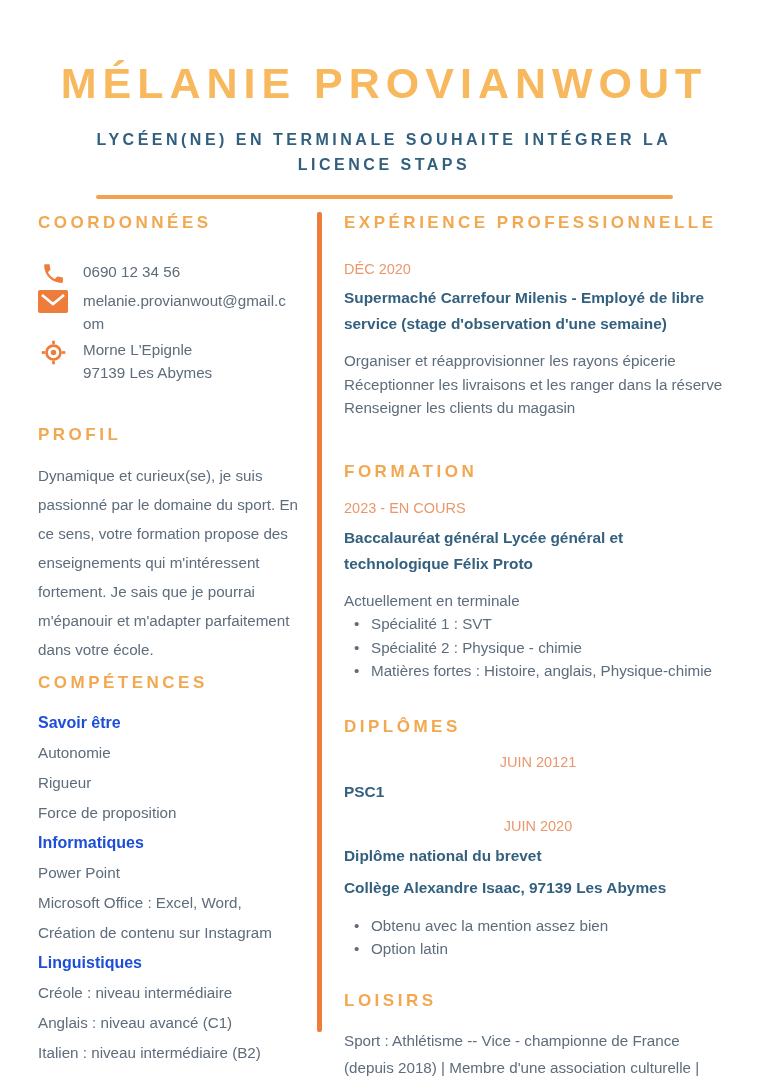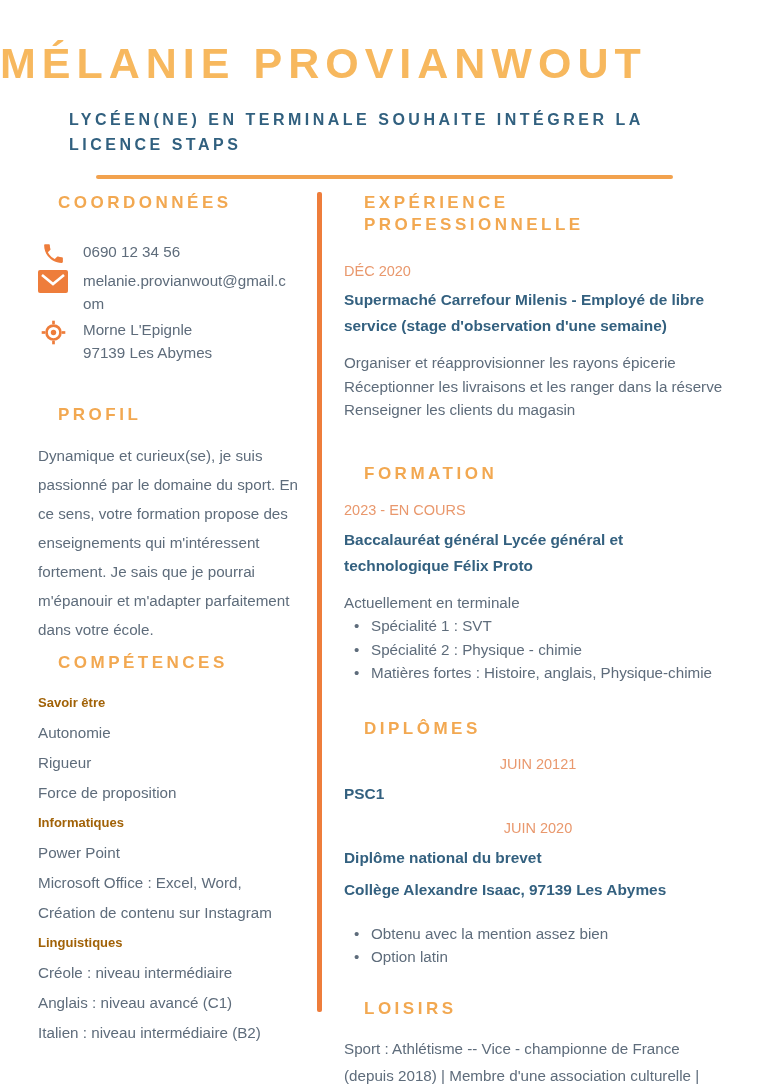--- a/index.html
+++ b/index.html
@@ -4,21 +4,21 @@
 <style>
   * { margin:0; padding:0; box-sizing:border-box; }
   html,body { background:#ffffff; }
   .page {
     width:768px; height:1086px; position:relative; overflow:hidden;
     background:#ffffff; margin:0 auto;
     font-family:"Liberation Sans","DejaVu Sans",sans-serif;
     color:#5e6c7b;
   }
   
-  .header { padding-top:40px; text-align:left; }
+  .header { padding-top:60px; text-align:center; }
   .name {
     font-size:43px; font-weight:bold; letter-spacing:6px;
     color:#f7b85e; line-height:1.1;
   }
   .subtitle {
     margin:20px auto 0; max-width:630px;
     font-size:16px; font-weight:bold; letter-spacing:3.5px;
     color:#31607f; line-height:25px;
   }
   .top-rule {
@@ -26,37 +26,37 @@
     background:#f2a24e; border-radius:2px;
   }
   
   .columns { display:flex; margin-top:13px; align-items:flex-start; }
   .col-left  { width:262px; margin-left:38px; }
   .v-divider { width:5px; height:820px; background:#ee7d3b; margin-left:17px; border-radius:2px; }
   .col-right { width:388px; margin-left:22px; }
 
   h2.sec {
     font-size:17px; font-weight:bold; letter-spacing:3.5px;
-    color:#f2a851; line-height:22px;margin-left:20px;
+    color:#f2a851; line-height:22px;
   }
   .bold-blue { font-weight:bold; color:#33607f; }
 
   
   .contact-list { margin-top:26px; display:flex; flex-direction:column; gap:3px; }
   .contact-item { display:flex; gap:15px; align-items:flex-start; }
   .contact-item .cicon { flex:0 0 30px; display:flex; justify-content:center; padding-top:1px; }
   .contact-item .ctext { font-size:15.2px; line-height:23px; color:#5e6c7b; max-width:210px; }
   .ctext.break { word-break:break-all; }
 
   .profil-sec h2 { margin-top:40px; }
   .profil-text { margin-top:15px; font-size:15.2px; line-height:29px; }
 
   .comp-sec h2 { margin-top:8px; }
   .comp-list { margin-top:20px; }
-  .comp-label { font-size:13px; font-weight:bold; color:#a16207; margin-bottom:13px; line-height:17px; }
+  .comp-label { font-size:16px; font-weight:bold; color:#1d4ed8; margin-bottom:13px; line-height:17px; }
   .comp-item  { font-size:15.2px; color:#5e6c7b; margin-bottom:13px; line-height:17px; }
   .comp-group { margin-bottom:0; }
   .comp-group + .comp-group { margin-top:4px; }
 
   
   .date-txt { font-size:14.5px; color:#e9986d; }
   .entry-title { font-size:15.4px; line-height:26px; }
   .r-body { font-size:15.2px; line-height:23.5px; }
   ul.dots { list-style:none; }
   ul.dots li { position:relative; padding-left:27px; font-size:15.2px; line-height:23.5px; color:#5e6c7b; }
@@ -67,21 +67,21 @@
   .exp-sec .r-body { margin-top:12px; }
 
   .form-sec h2 { margin-top:41px; }
   .form-sec .date-txt { margin-top:17px; }
   .form-sec .entry-title { margin-top:9px; }
   .form-sec .r-body { margin-top:12px; }
 
   .dipl-sec h2 { margin-top:33px; }
   .dipl-sec .date-txt { margin-top:16px;text-align:center; }
   .dipl-sec .d-line { margin-top:11px; font-size:15.4px; line-height:21px; }
-  .dipl-sec ul.dots { margin-top:22px; }
+  .dipl-sec ul.dots { margin-top:16px; }
 
   .lois-sec h2 { margin-top:29px; }
   .lois-sec .r-body { margin-top:15px; line-height:27px; }
 </style>
 </head>
 <body>
 
 <div class="page">
 
   <div class="header">

